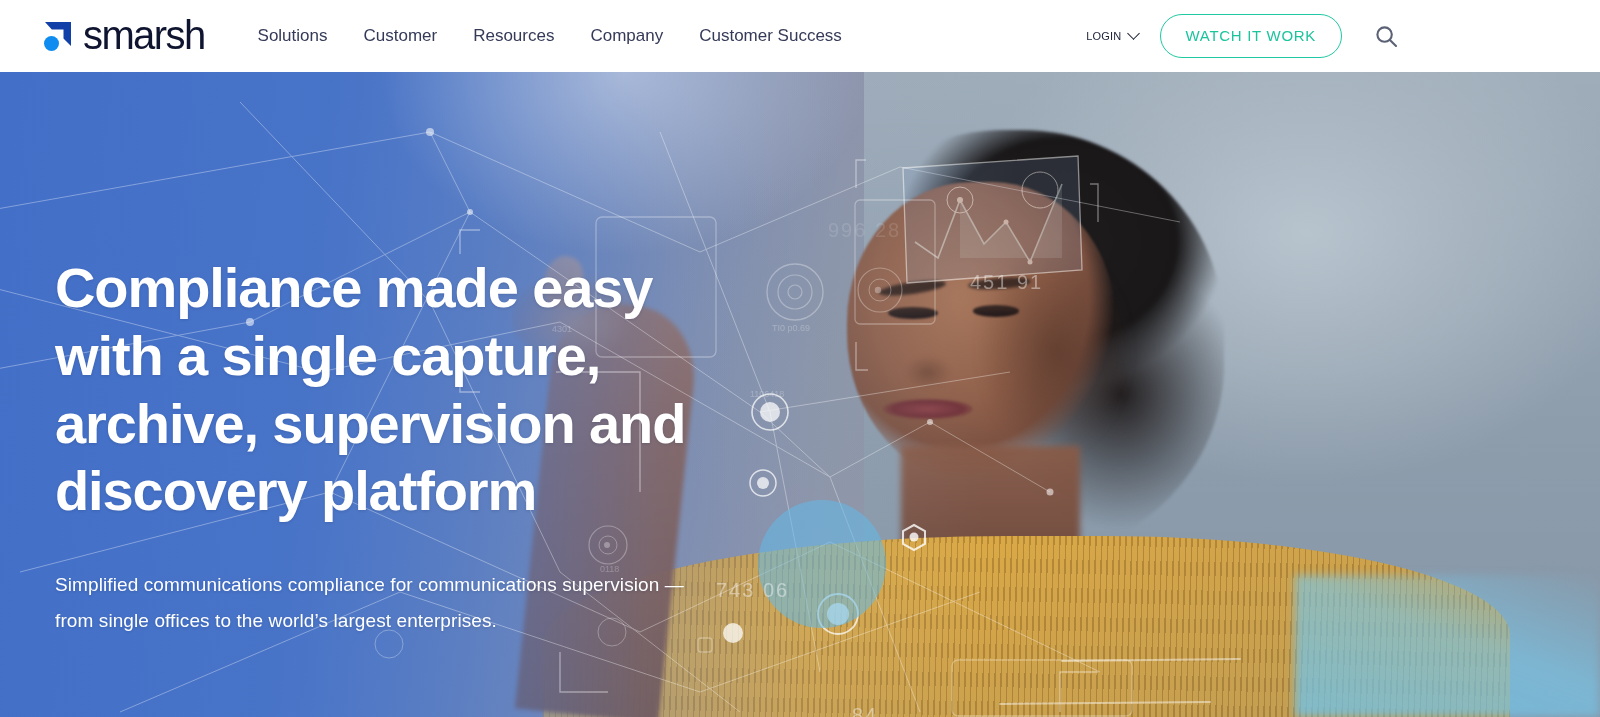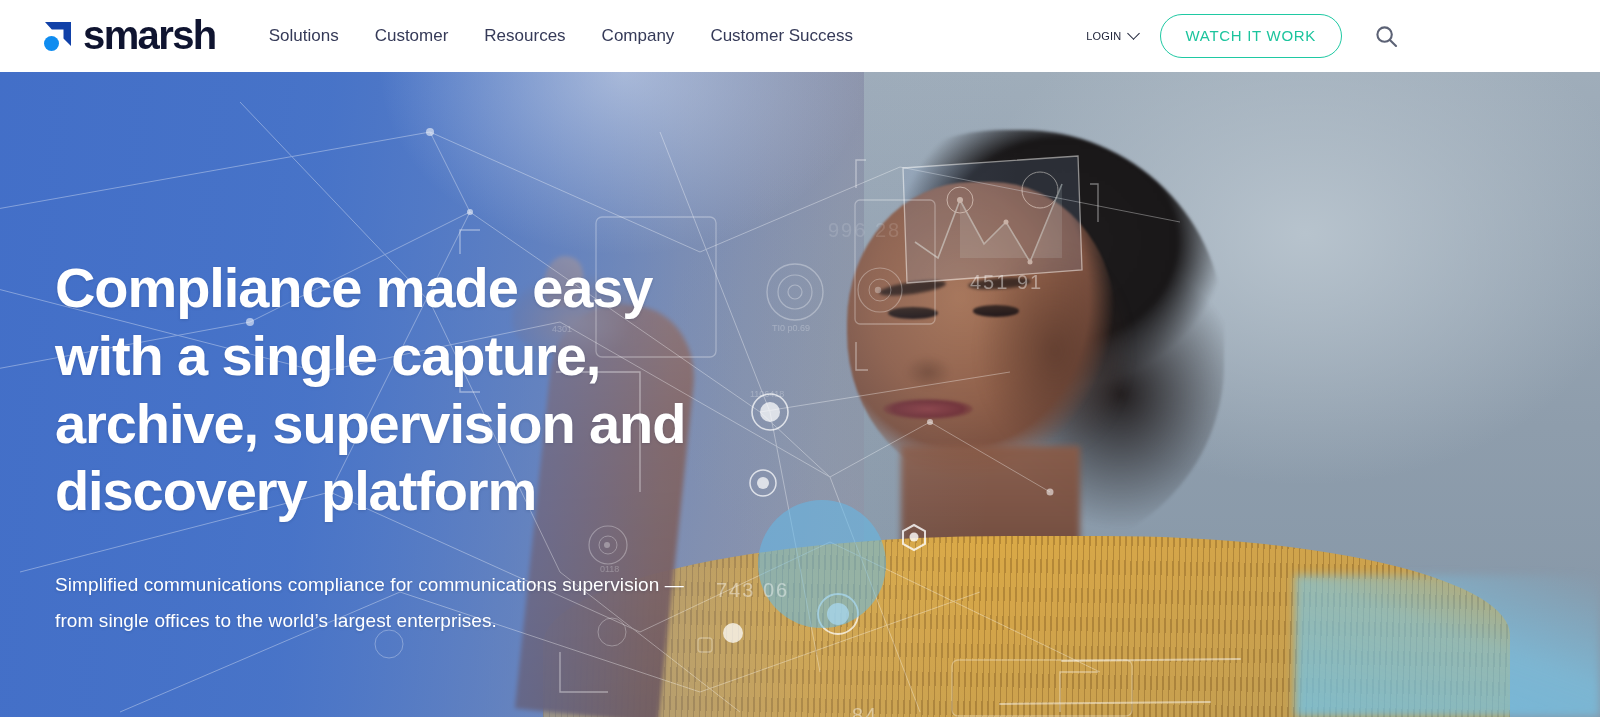--- a/index.html
+++ b/index.html
@@ -26,21 +26,21 @@
   }
   .logo-mark {
     position:relative;
     width:40px; height:40px;
     margin-right:5px;
     flex:0 0 auto;
   }
   .logo-mark svg { display:block; }
   .logo-word {
     font-size:40px;
-    font-weight:bold;
+    font-weight:normal;
     letter-spacing:-1.6px;
     color:#0f1430;
     line-height:1;
     margin-top:-2px;
   }
 
   .nav {
     display:flex; align-items:center;
     margin-left:35px;
     height:100%;

